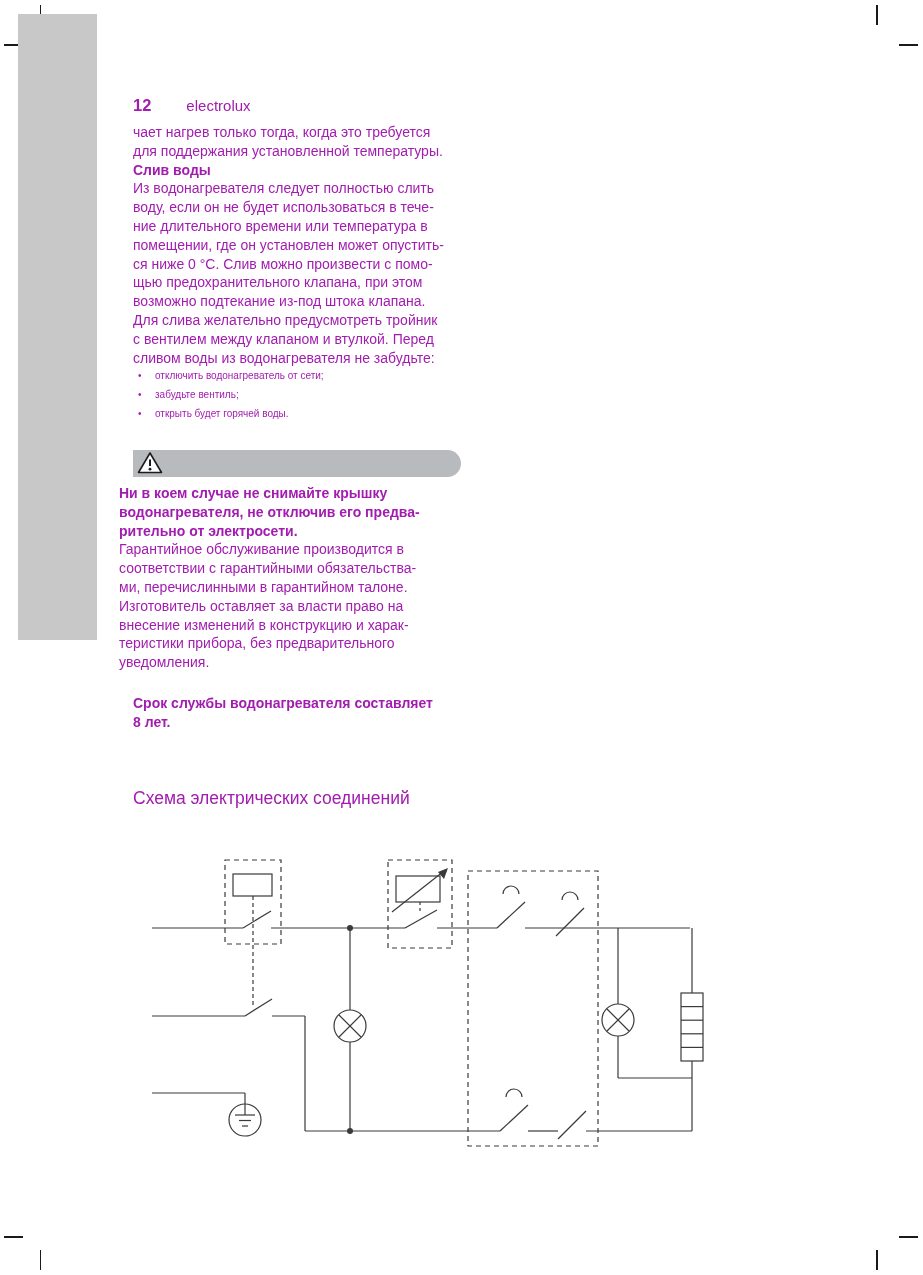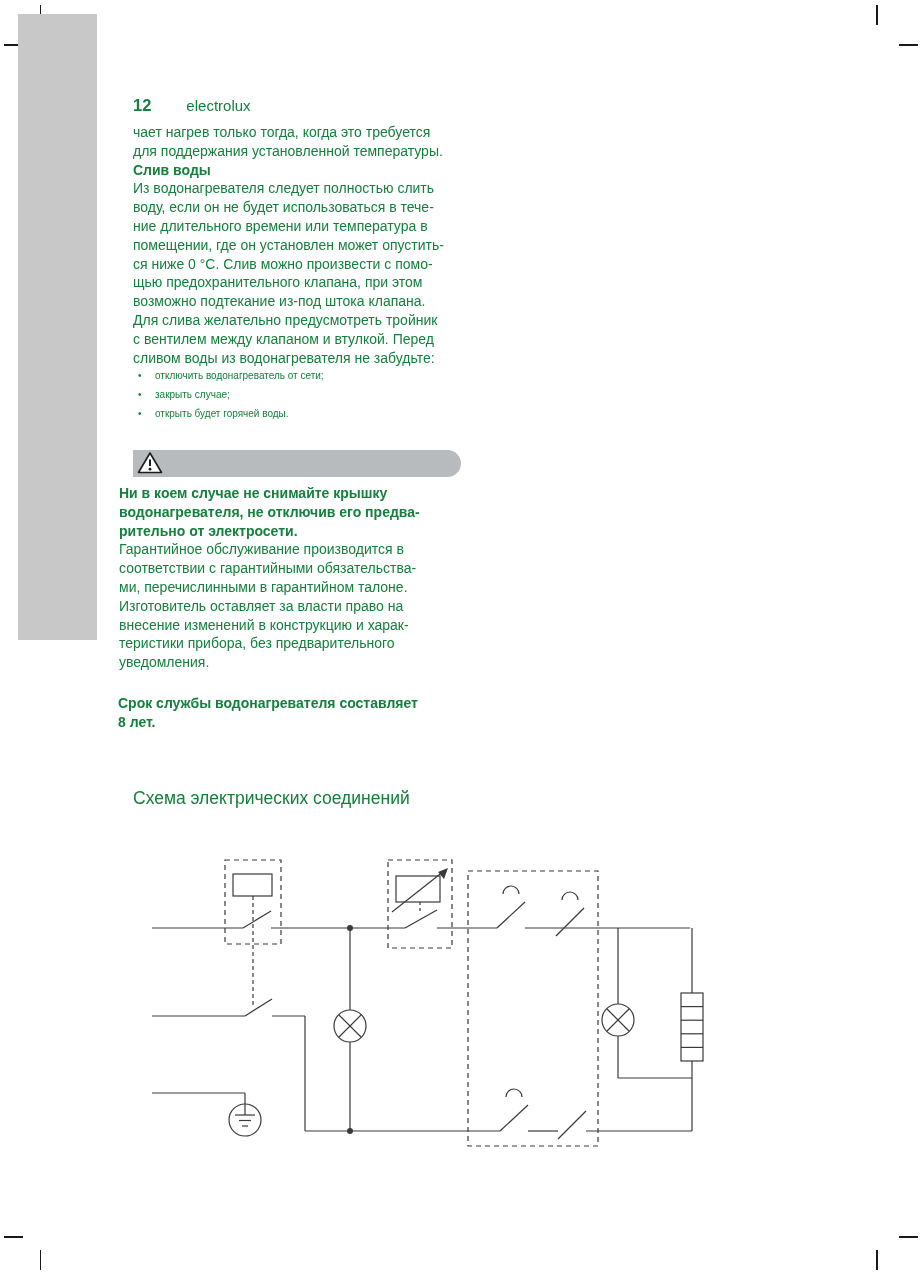--- a/index.html
+++ b/index.html
@@ -1,33 +1,33 @@
 <!DOCTYPE html>
 <html><head>
 <meta charset="utf-8">
 <style>
   html,body{margin:0;padding:0;}
   .page{position:relative;width:923px;height:1275px;background:#ffffff;overflow:hidden;
-        font-family:"Liberation Sans","DejaVu Sans",sans-serif;color:#15803d;}
+        font-family:"Liberation Sans","DejaVu Sans",sans-serif;color:#a21caf;}
   .crop{position:absolute;background:#1a1a1a;}
   .sidebar{position:absolute;left:18px;top:14px;width:79px;height:626px;background:#c8c8c8;}
   .header{position:absolute;left:133px;top:96px;display:flex;align-items:baseline;gap:8px;}
   .page-num{font-size:16.5px;font-weight:700;}
   .brand{font-size:15px;margin-left:27px;}
   .body-text{font-size:14px;line-height:18.8px;white-space:pre-line;}
   .bold{font-weight:700;}
   .left-flow{position:absolute;left:133px;top:123px;width:345px;}
   .left-flow ul{margin:0;padding:0;list-style:none;}
   .left-flow li{position:relative;padding-left:22px;font-size:10px;line-height:18.8px;}
   .left-flow li::before{content:"\2022";position:absolute;left:5px;}
   .warn-band{position:absolute;left:133px;top:450px;width:328px;height:27px;background:#b7bbbd;
              border-radius:0 13.5px 13.5px 0;}
   .warn-band svg{position:absolute;left:4px;top:1px;}
   .warn-text{position:absolute;left:119px;top:484px;width:345px;}
-  .service-life{position:absolute;left:118px;top:694px;width:345px;}
+  .service-life{position:absolute;left:133px;top:694px;width:345px;}
   .right-col{position:absolute;left:485px;top:127px;width:330px;}
   .section-heading{font-size:17.5px;line-height:24px;font-weight:400;}
   .right-col .body-text{margin-top:20px;}
   .wiring-heading{position:absolute;left:133px;top:786px;}
   .diagram{position:absolute;left:0;top:848px;}
 </style>
 </head>
 <body>
 
 <div class="page">
@@ -57,21 +57,21 @@
 ние длительного времени или температура в
 помещении, где он установлен может опустить-
 ся ниже 0 °C. Слив можно произвести с помо-
 щью предохранительного клапана, при этом
 возможно подтекание из-под штока клапана.
 Для слива желательно предусмотреть тройник
 с вентилем между клапаном и втулкой. Перед
 сливом воды из водонагревателя не забудьте:</div>
     <ul>
       <li>отключить водонагреватель от сети;</li>
-      <li>закрыть случае;</li>
+      <li>забудьте вентиль;</li>
       <li>открыть будет горячей воды.</li>
     </ul>
   </div>
 
   <div class="warn-band">
     <svg width="26" height="24" viewBox="0 0 26 24">
       <path d="M13 2 L24.5 21.5 L1.5 21.5 Z" fill="#fdfdfd" stroke="#1c1c1c" stroke-width="1.6" stroke-linejoin="round"></path>
       <line x1="13" y1="8.5" x2="13" y2="15" stroke="#1c1c1c" stroke-width="2"></line>
       <circle cx="13" cy="18.2" r="1.4" fill="#1c1c1c"></circle>
     </svg>

